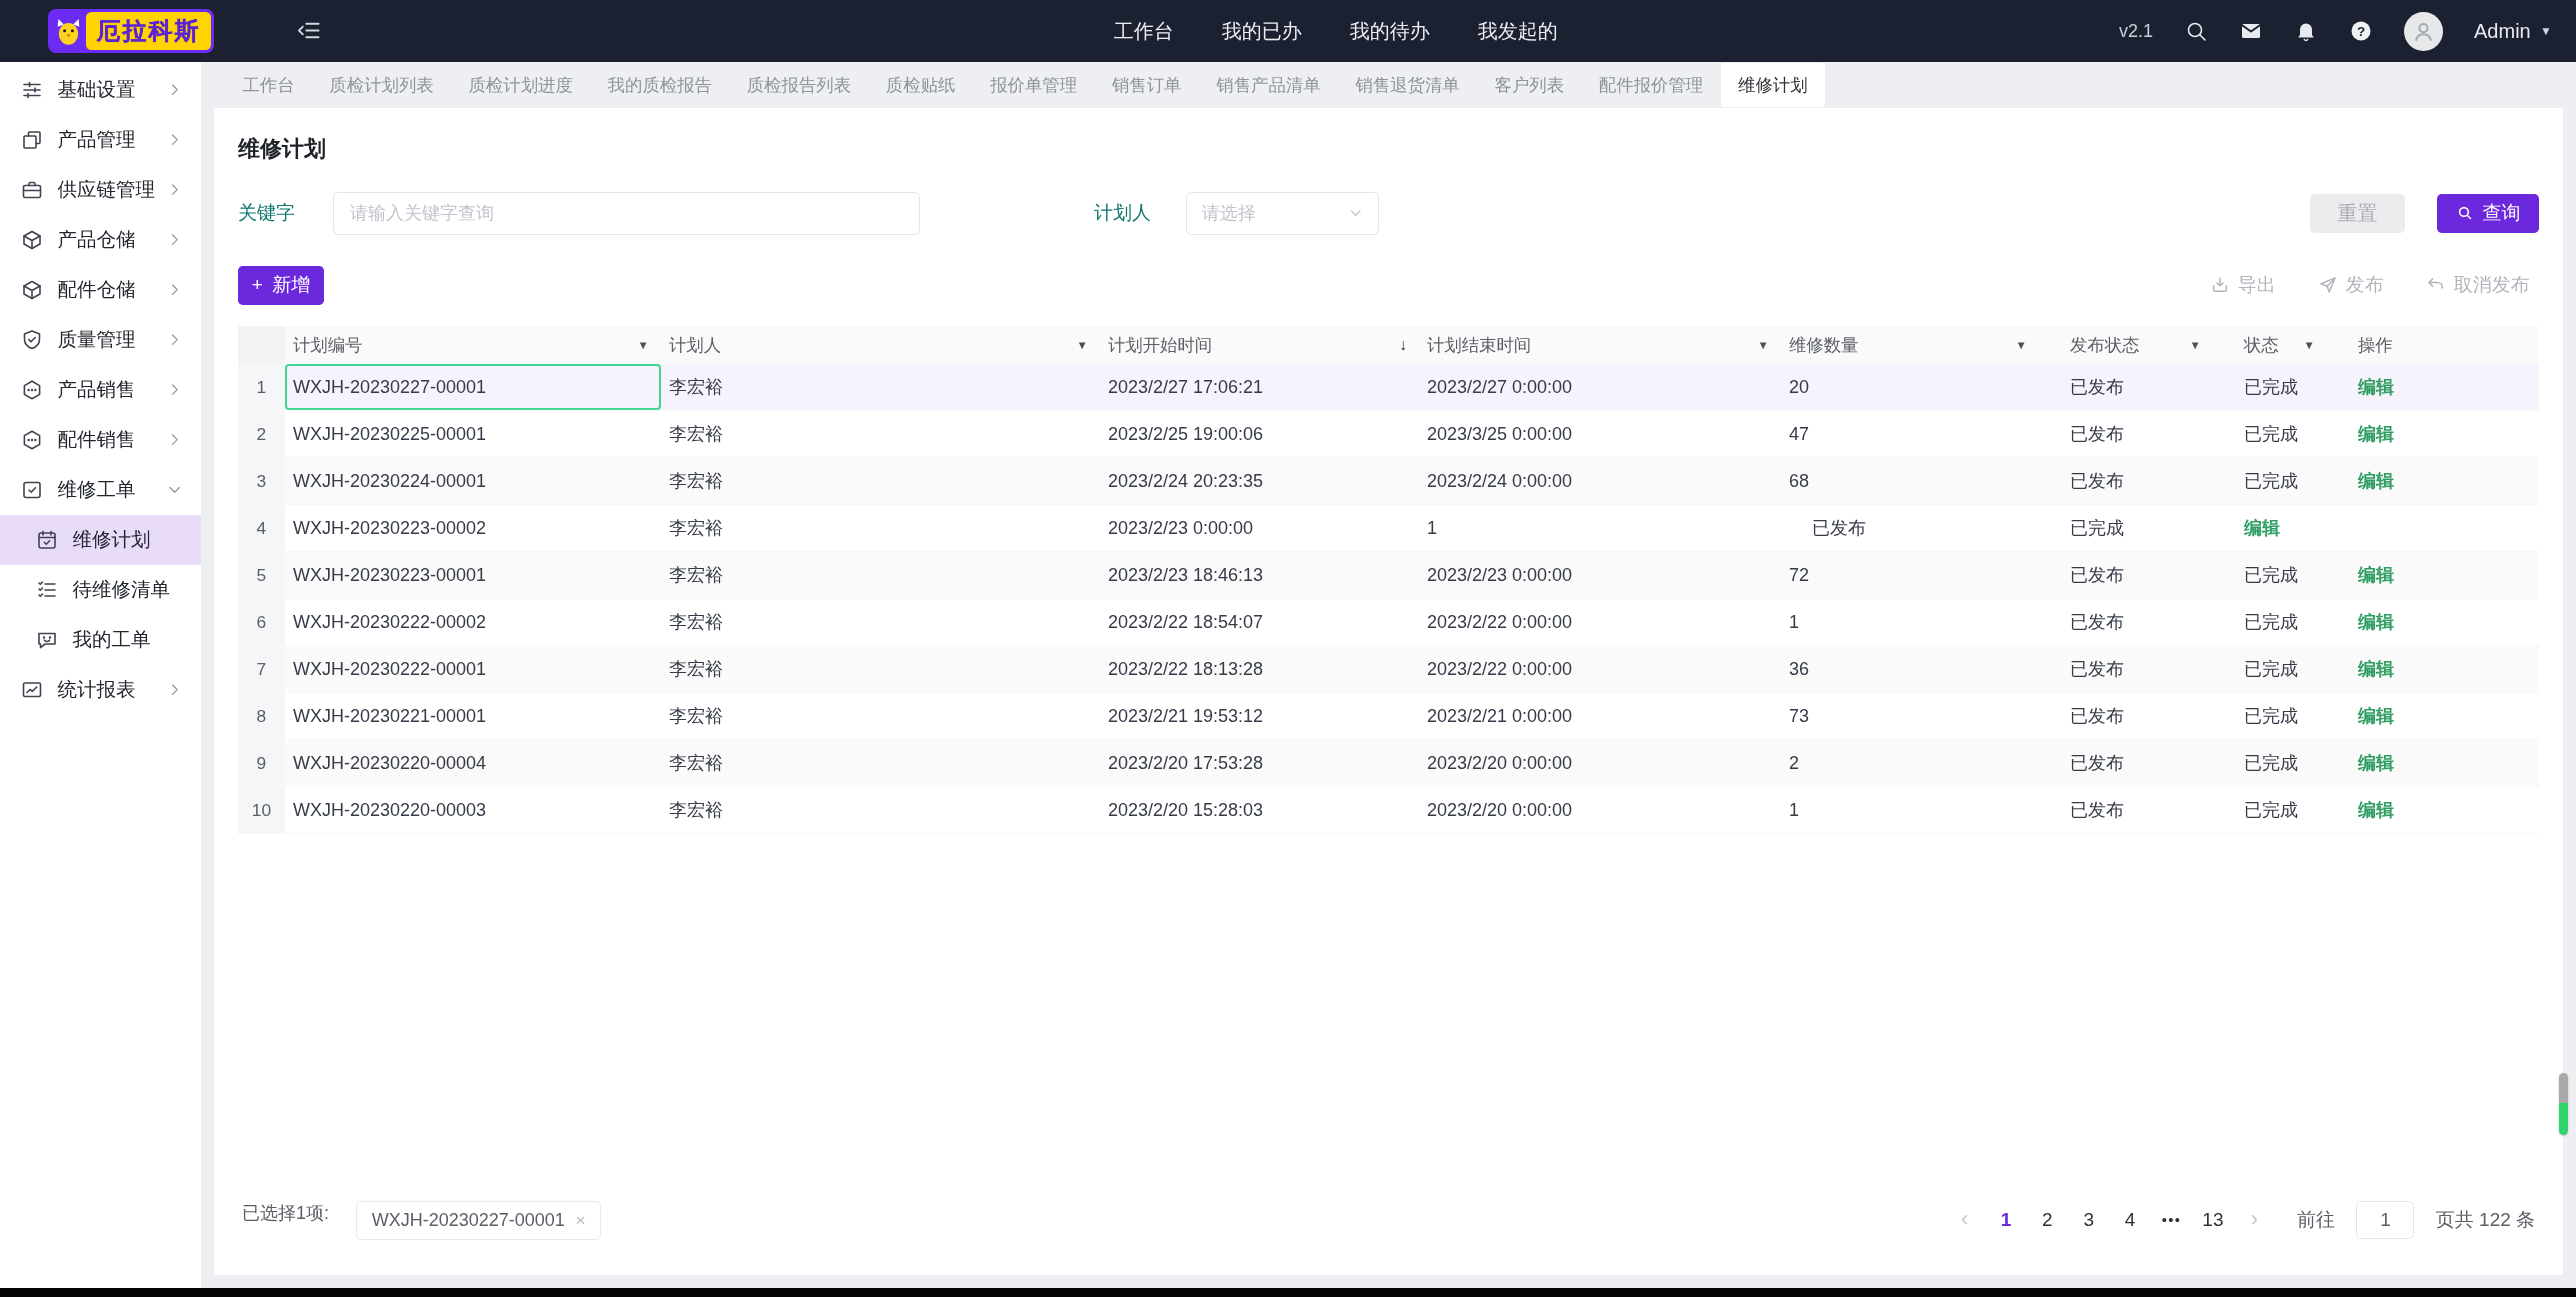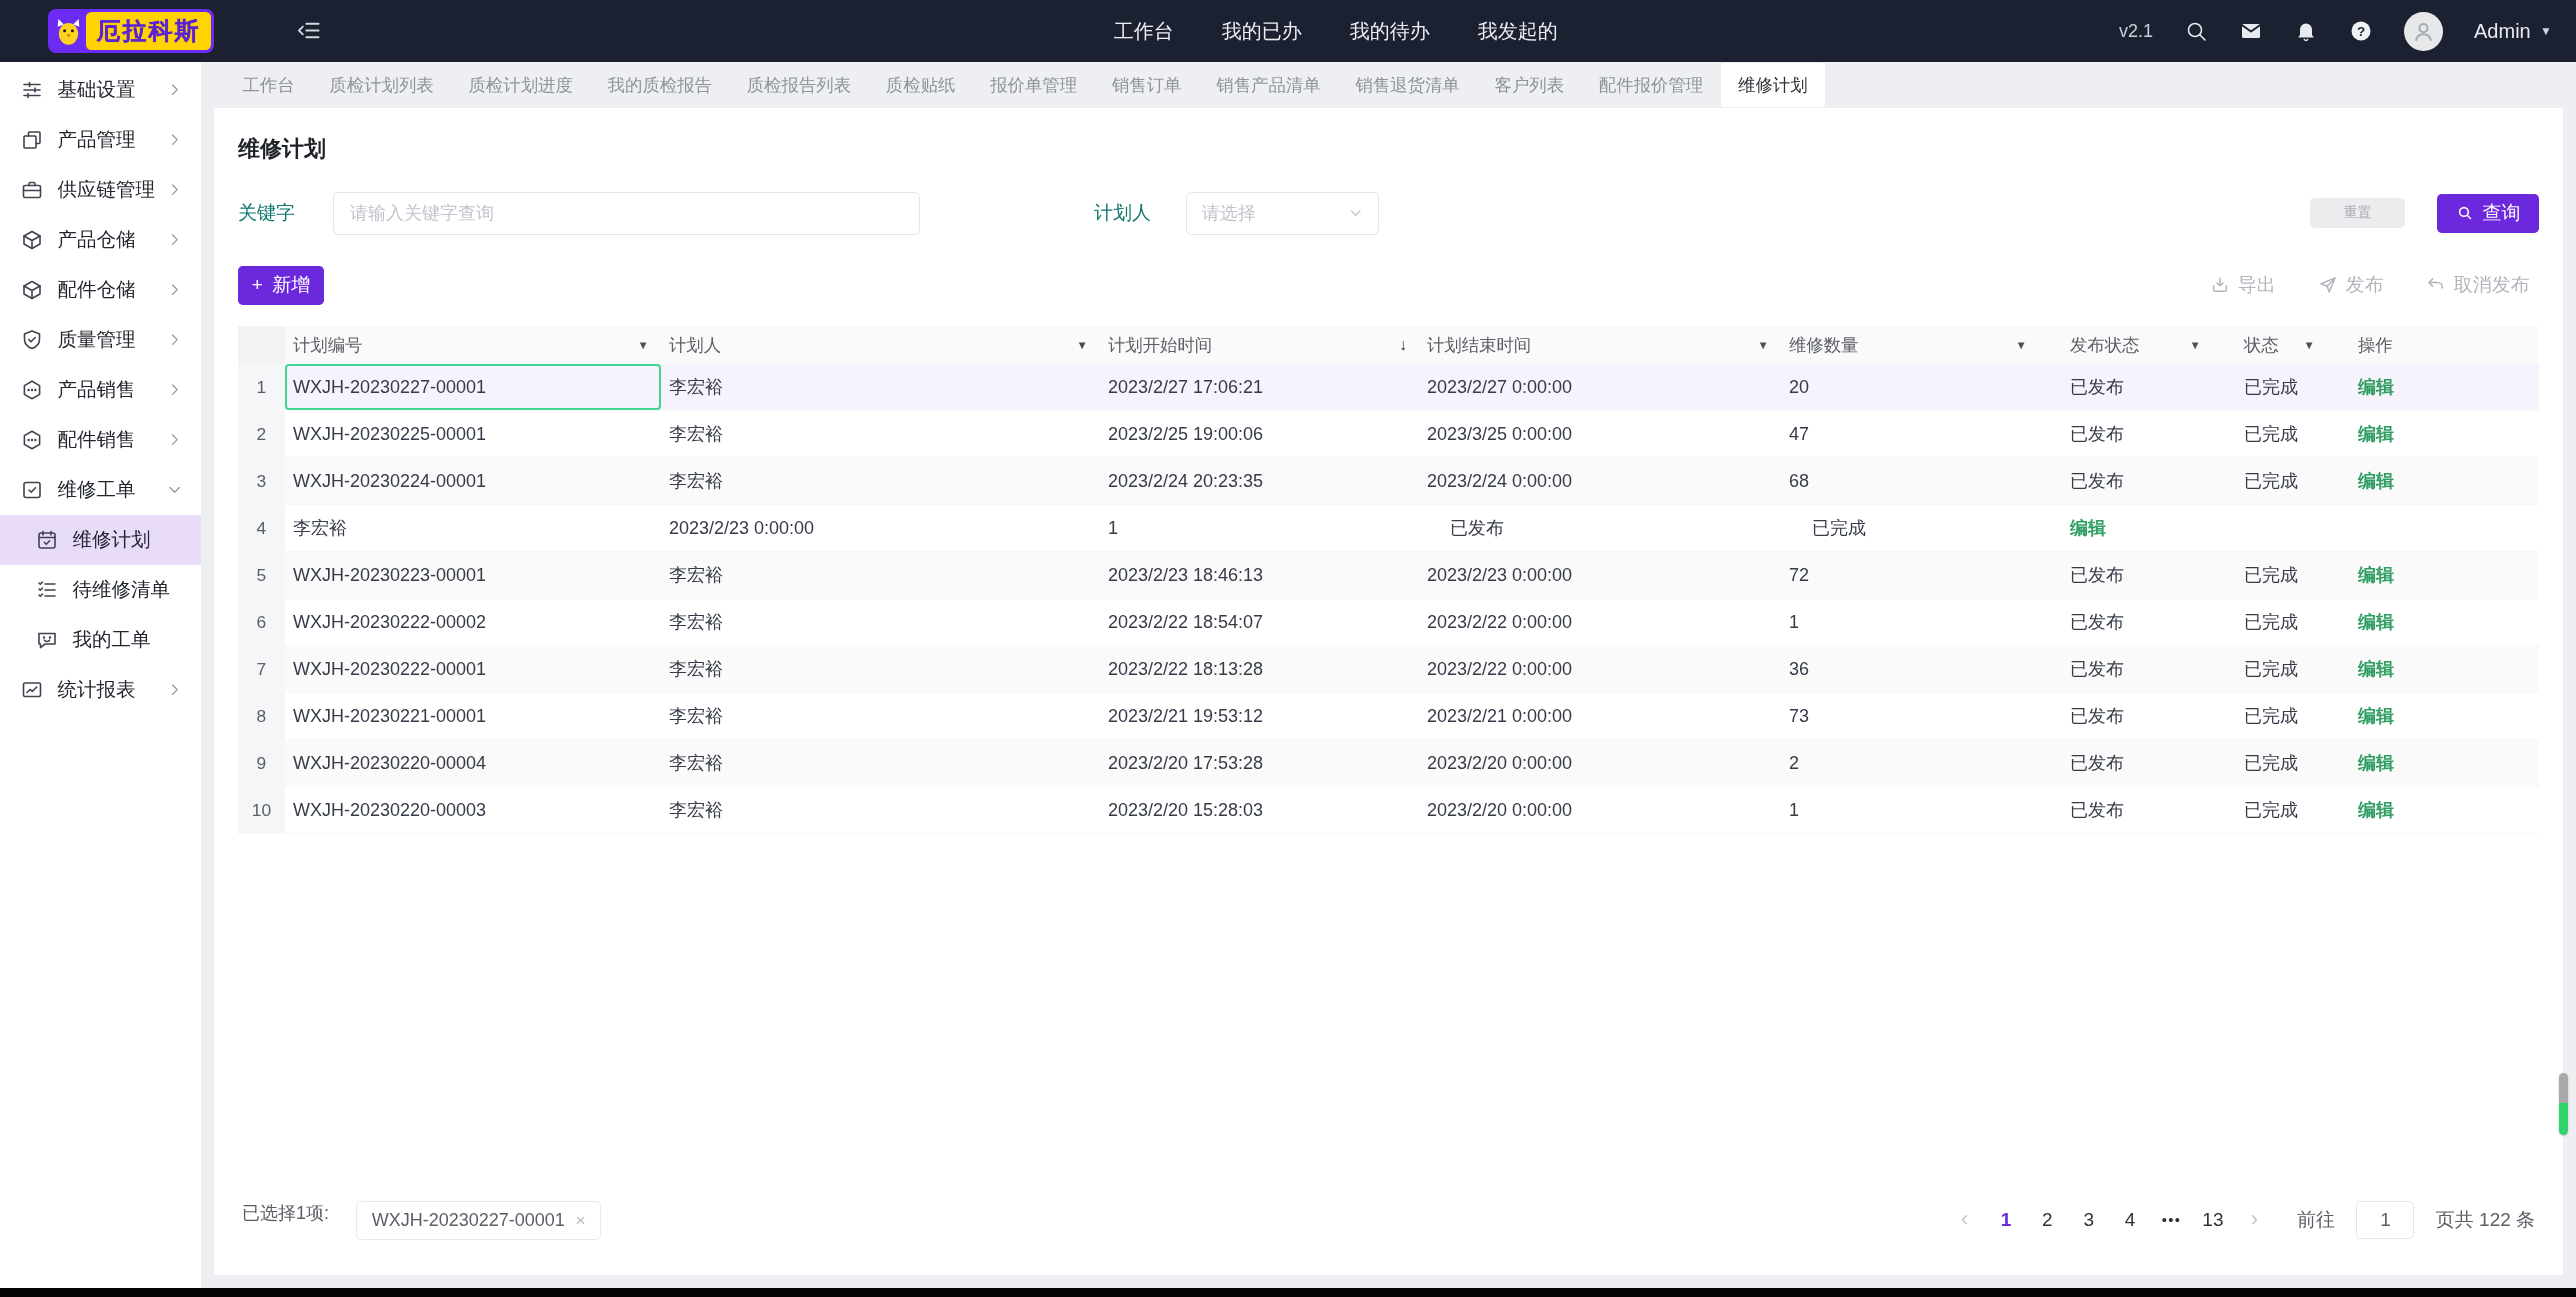--- a/index.html
+++ b/index.html
@@ -70,21 +70,21 @@
   }
   .f-input::placeholder { color:#c1c5cd; }
   .f-select {
     margin-left:35px; width:193px; height:43px; border:1.3px solid #e2e5ea; border-radius:5.4px;
     display:flex; align-items:center; justify-content:space-between; padding:0 13.4px 0 14.8px;
     font-size:18px; color:#c1c5cd; cursor:pointer; background:#fff;
   }
   .f-select .chev { color:#b9bdc5; }
   .planner-label { margin-left:174px; }
   .btn { border:none; cursor:pointer; font-family:inherit; display:inline-flex; align-items:center; justify-content:center; gap:9.4px; border-radius:4.7px; }
-  .btn-reset { margin-left:auto; width:95px; height:30px; background:#ececee; color:#a9adb5; font-size:14px; }
+  .btn-reset { margin-left:auto; width:95px; height:39px; background:#ececee; color:#a9adb5; font-size:20px; }
   .btn-search { margin-left:32px; width:102px; height:39px; background:#6b28dc; color:#fff; font-size:19px; }
   .btn-search svg { width:17.4px; height:17.4px; stroke-width:2.2; }
 
   
   .toolbar { display:flex; align-items:center; margin-top:31px; }
   .btn-add { width:86px; height:39px; background:#6b28dc; color:#fff; font-size:19px; }
   .tool-right { margin-left:auto; display:flex; align-items:center; gap:42px; padding-right:9.4px; }
   .tool-link { display:flex; align-items:center; gap:8px; font-size:19px; color:#b2b5bb; cursor:pointer; }
   .tool-link svg { width:20px; height:20px; stroke-width:1.8; }
 
@@ -519,20 +519,21 @@
                 <div class="cell">2023/2/24 0:00:00</div>
                 <div class="cell">68</div>
                 <div class="cell pad-lg">已发布</div>
                 <div class="cell pad-lg">已完成</div>
                 <div class="cell pad-lg">
                   <span class="edit-link">编辑</span>
                 </div>
               </div>
               <div class="trow">
                 <div class="cell idx">4</div>
+                <div class="cell plan-no">WXJH-20230223-00002</div>
                 <div class="cell">李宏裕</div>
                 <div class="cell">2023/2/23 0:00:00</div>
                 <div class="cell">1</div>
                 <div class="cell pad-lg">已发布</div>
                 <div class="cell pad-lg">已完成</div>
                 <div class="cell pad-lg">
                   <span class="edit-link">编辑</span>
                 </div>
               </div>
               <div class="trow stripe">

